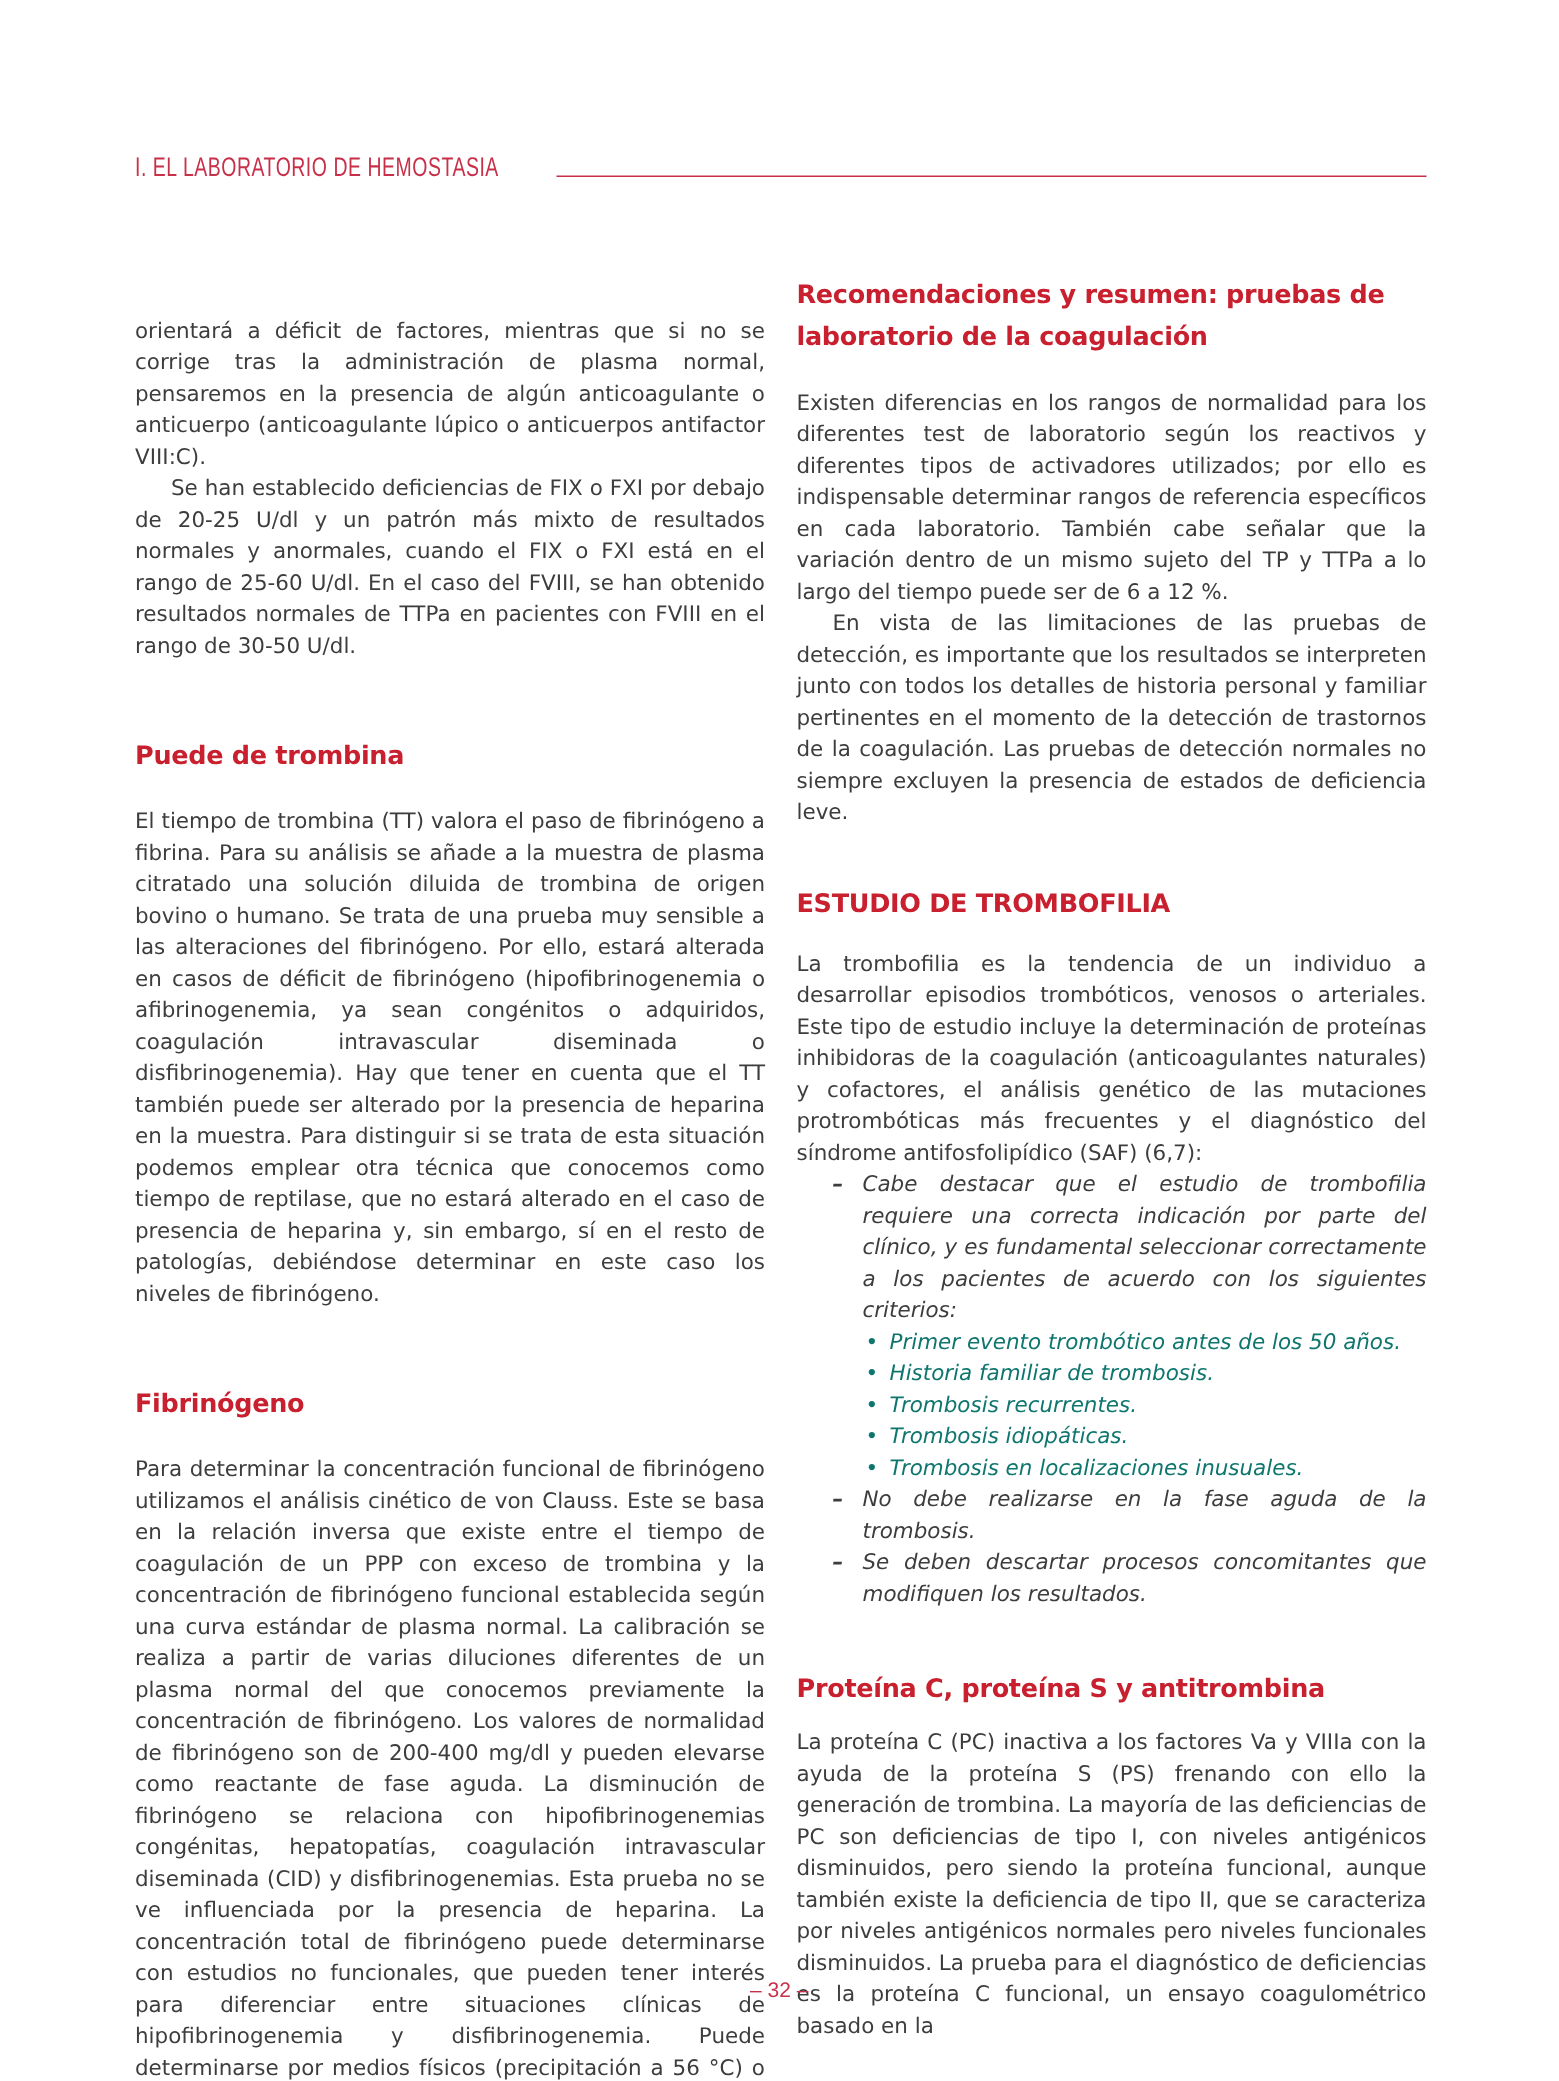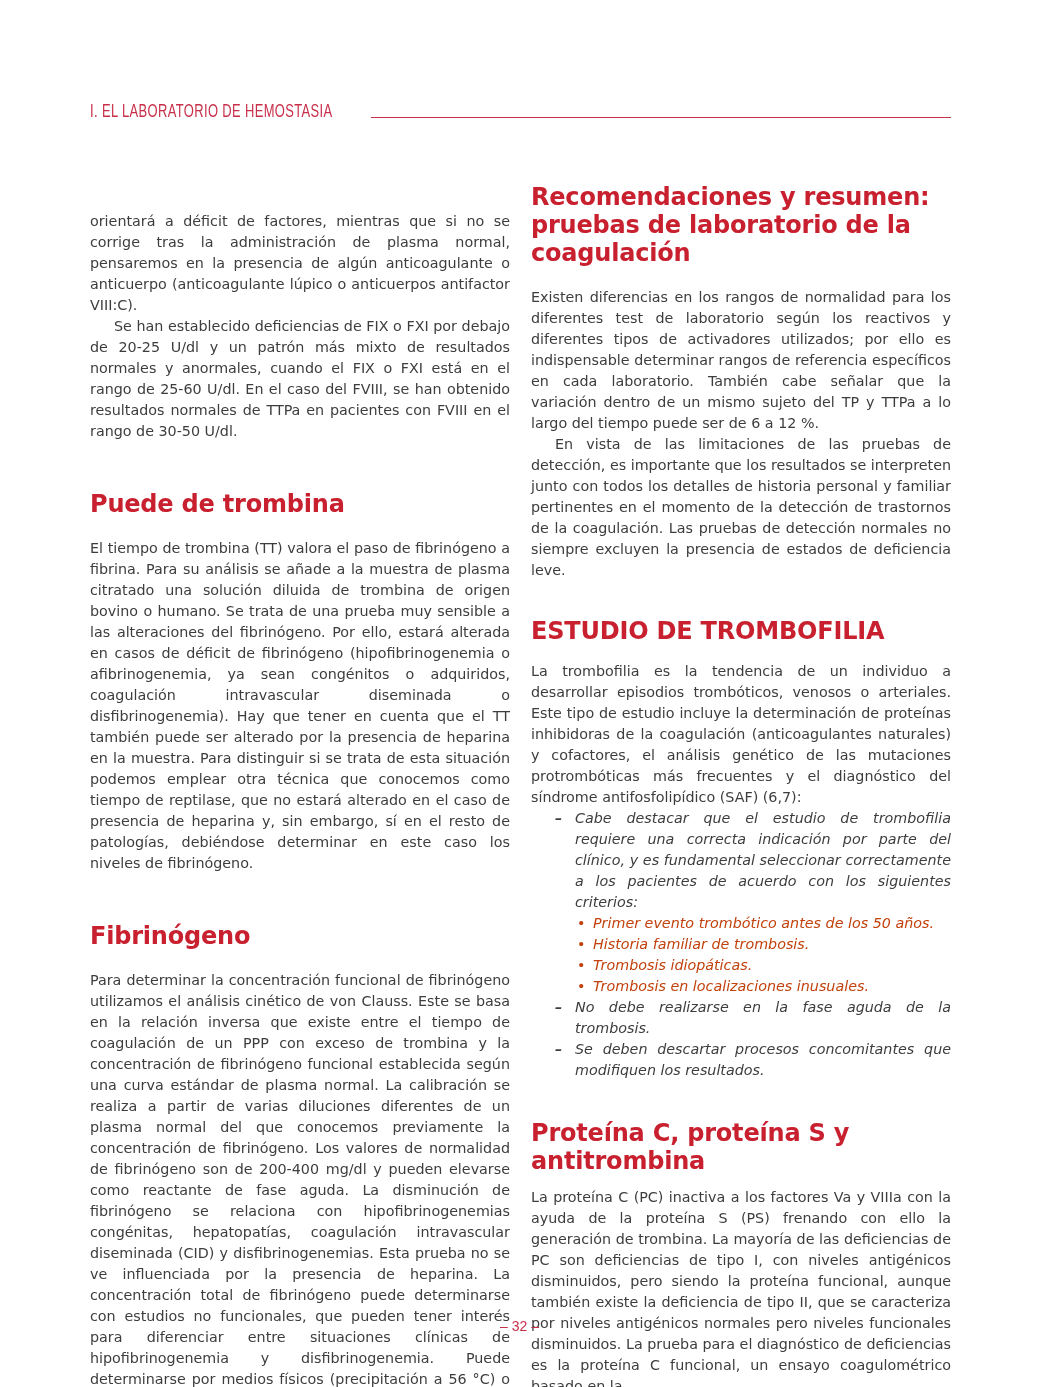--- a/index.html
+++ b/index.html
@@ -12,28 +12,28 @@
          white-space: nowrap; line-height: 18px; margin-right: -64px; }
   .running-header .rule { flex: 1; border-bottom: 1px solid #c8304a; margin-left: 8px; margin-bottom: 2px; }
 
   .col { position: absolute; top: 183px; width: 420px; }
   .col.left { left: 90px; margin-top: 28px; }
   .col.right { left: 531px; }
 
   p { margin: 0; font-size: 14.3px; line-height: 21px; text-align: justify; color: #3d3d3d; }
   p.indent { text-indent: 24px; }
   h2 { margin: 0; color: #c8202e; font-family: "DejaVu Sans", sans-serif; font-weight: bold;
-       font-size: 24px; line-height: 28px; letter-spacing: -0.2px; }
+       font-size: 17px; line-height: 28px; letter-spacing: -0.2px; }
   .em { }
 
   ul.dash { list-style: none; margin: 0; padding: 0 0 0 44px; }
   ul.dash > li { position: relative; font-size: 14.3px; line-height: 21px; text-align: justify; color: #3d3d3d; font-style: italic; }
   ul.dash > li::before { content: "–"; position: absolute; left: -20px; font-weight: bold; color: #3d3d3d; }
   ul.bullet { list-style: none; margin: 0; padding: 0 0 0 18px; }
-  ul.bullet > li { position: relative; font-size: 14.3px; line-height: 21px; color: #c2410c; }
+  ul.bullet > li { position: relative; font-size: 14.3px; line-height: 21px; color: #0f766e; }
   ul.bullet > li::before { content: "•"; position: absolute; left: -16px; }
 
   .page-number { position: absolute; left: 0; width: 1039px; top: 1318px; text-align: center;
        color: #c8304a; font-family: "Liberation Sans", sans-serif; font-size: 14px; }
 </style>
 </head>
 <body>
 
 <div class="running-header">
   <span class="title">I. EL LABORATORIO DE HEMOSTASIA</span>
@@ -66,20 +66,21 @@
 
   <section style="margin-top:36px;">
     <h2>ESTUDIO DE TROMBOFILIA</h2>
     <p style="margin-top:16px;">La trombofilia es la tendencia de un individuo a desarrollar episodios trombóticos, venosos o arteriales. Este tipo de estudio incluye la determinación de proteínas inhibidoras de la coagulación (anticoagulantes naturales) y cofactores, el análisis genético de las mutaciones protrombóticas más frecuentes y el diagnóstico del síndrome antifosfolipídico (SAF) (6,7):</p>
     <ul class="dash">
       <li>
         <span>Cabe destacar que el estudio de trombofilia requiere una correcta indicación por parte del clínico, y es fundamental seleccionar correctamente a los pacientes de acuerdo con los siguientes criterios:</span>
         <ul class="bullet">
           <li>Primer evento trombótico antes de los 50 años.</li>
           <li>Historia familiar de trombosis.</li>
+          <li>Trombosis recurrentes.</li>
           <li>Trombosis idiopáticas.</li>
           <li>Trombosis en localizaciones inusuales.</li>
         </ul>
       </li>
       <li>No debe realizarse en la fase aguda de la trombosis.</li>
       <li>Se deben descartar procesos concomitantes que modifiquen los resultados.</li>
     </ul>
   </section>
 
   <section style="margin-top:38px;">

